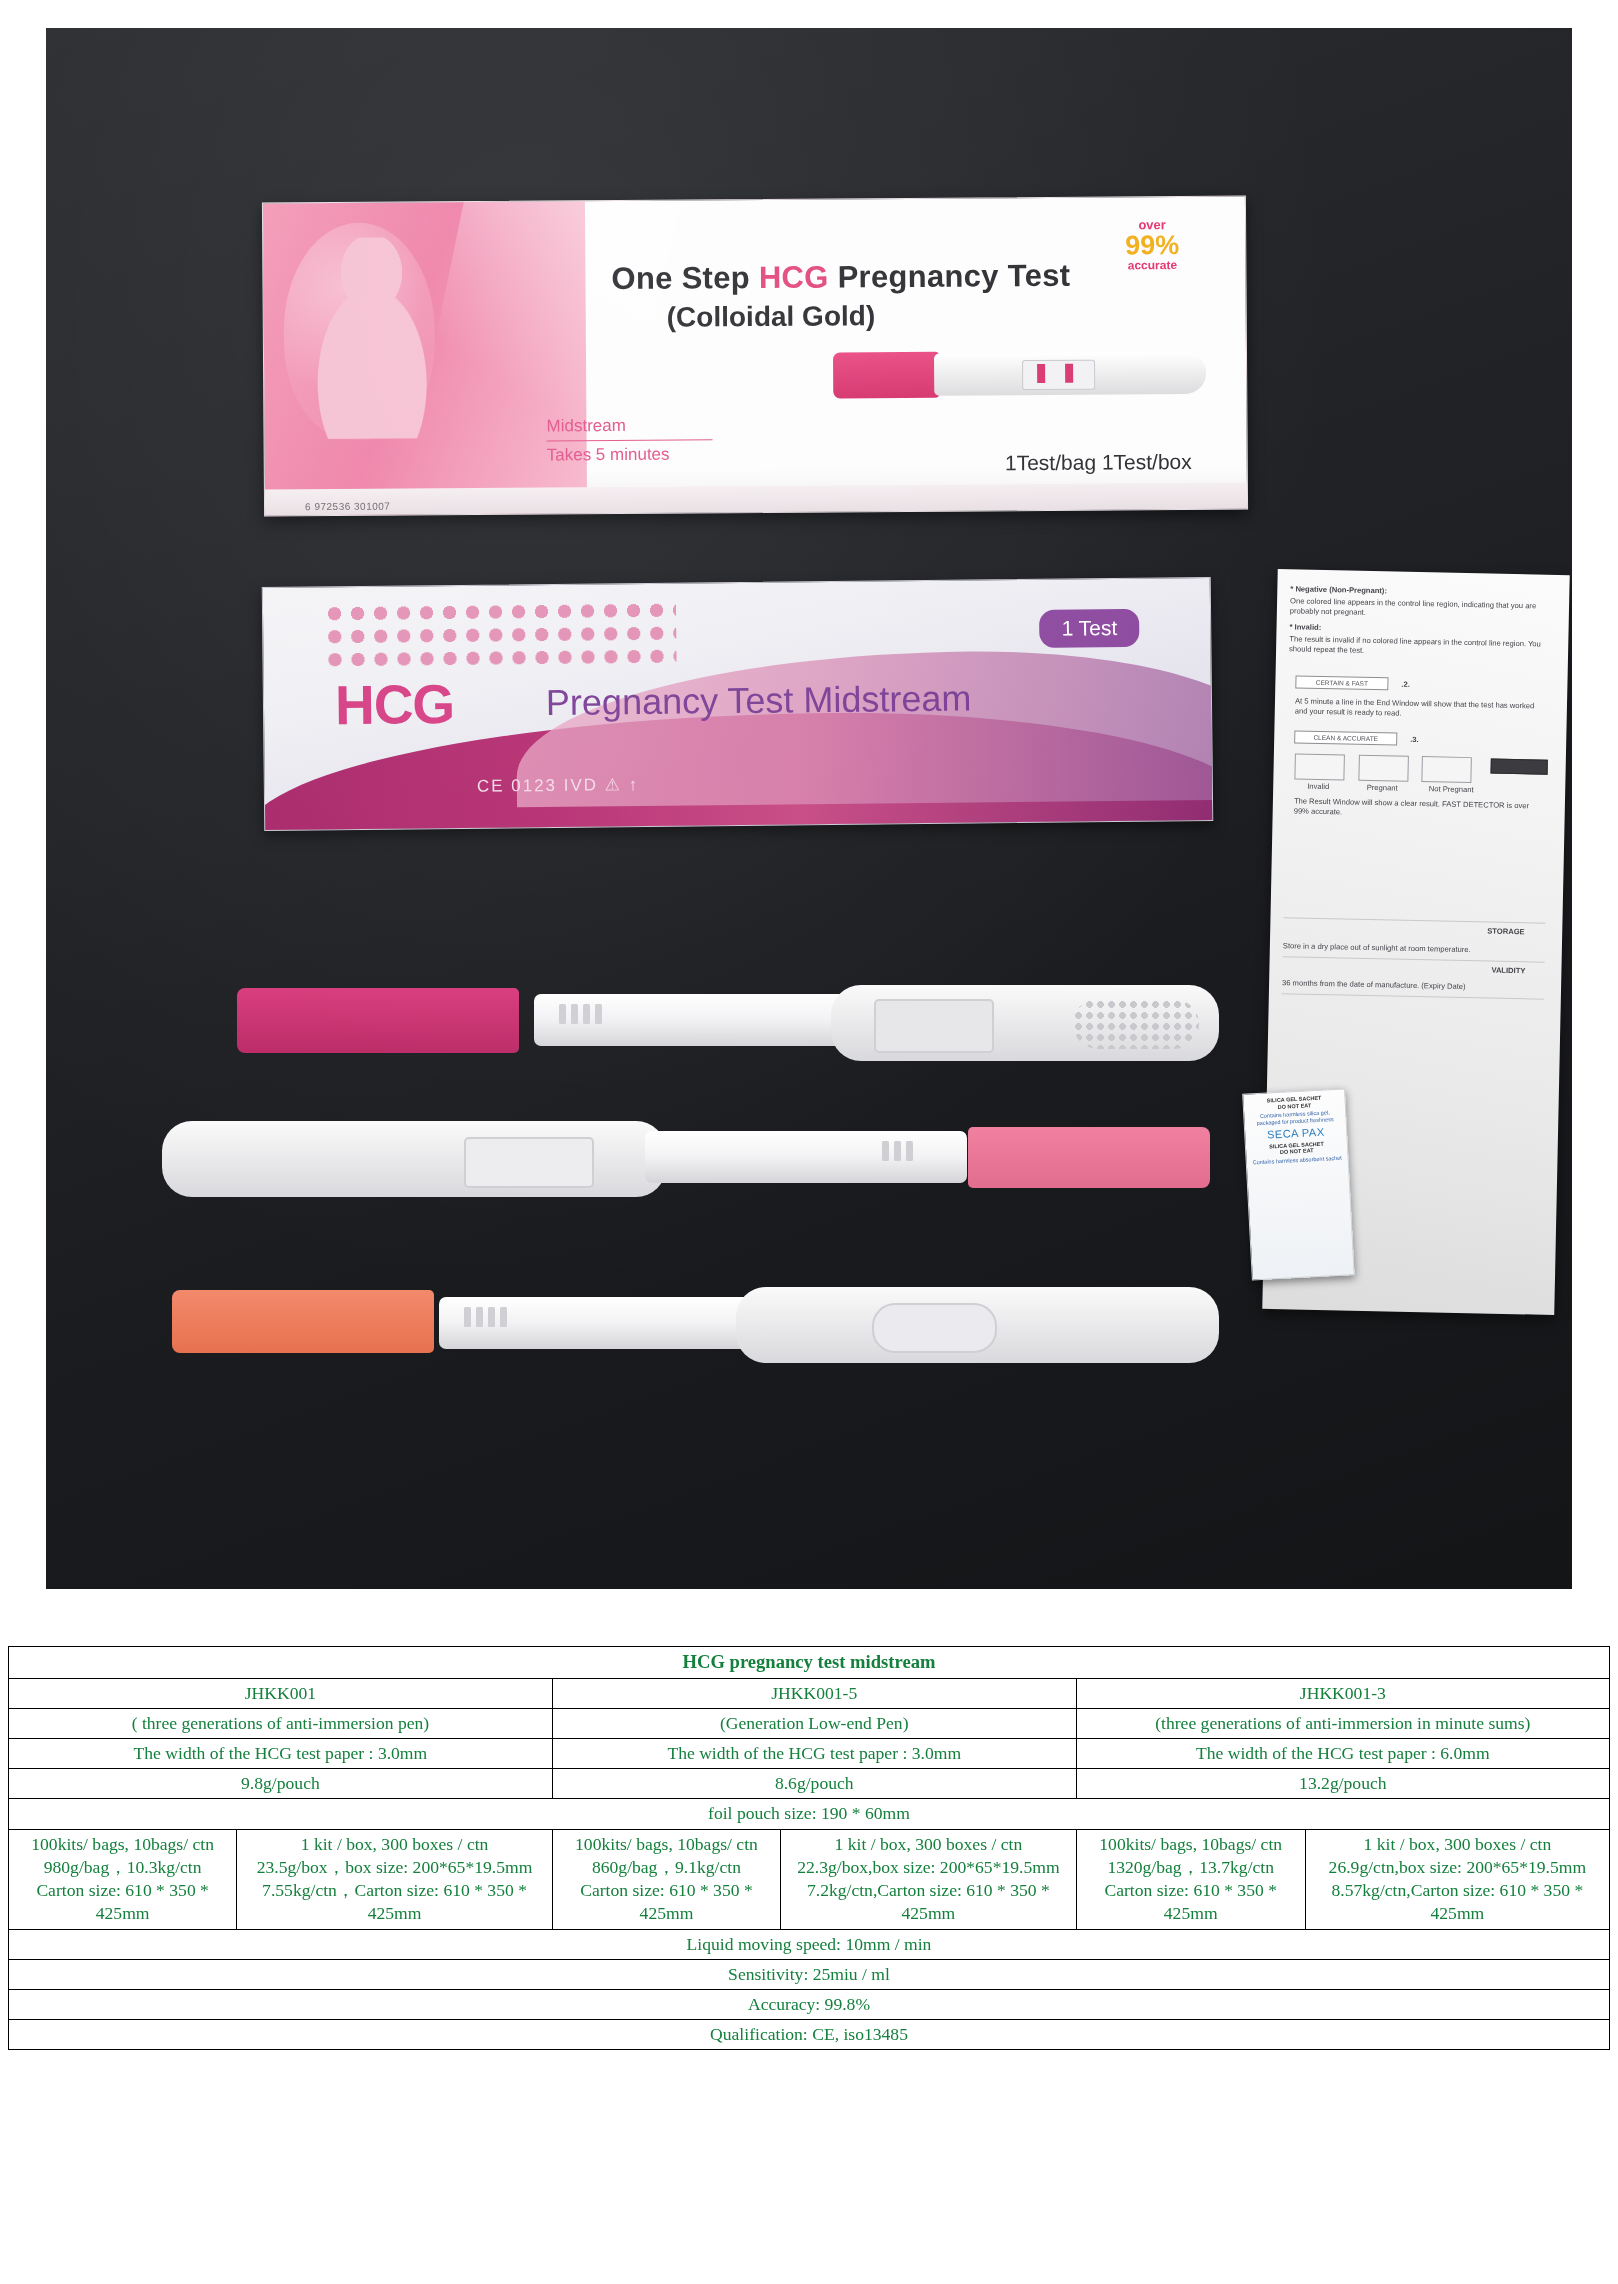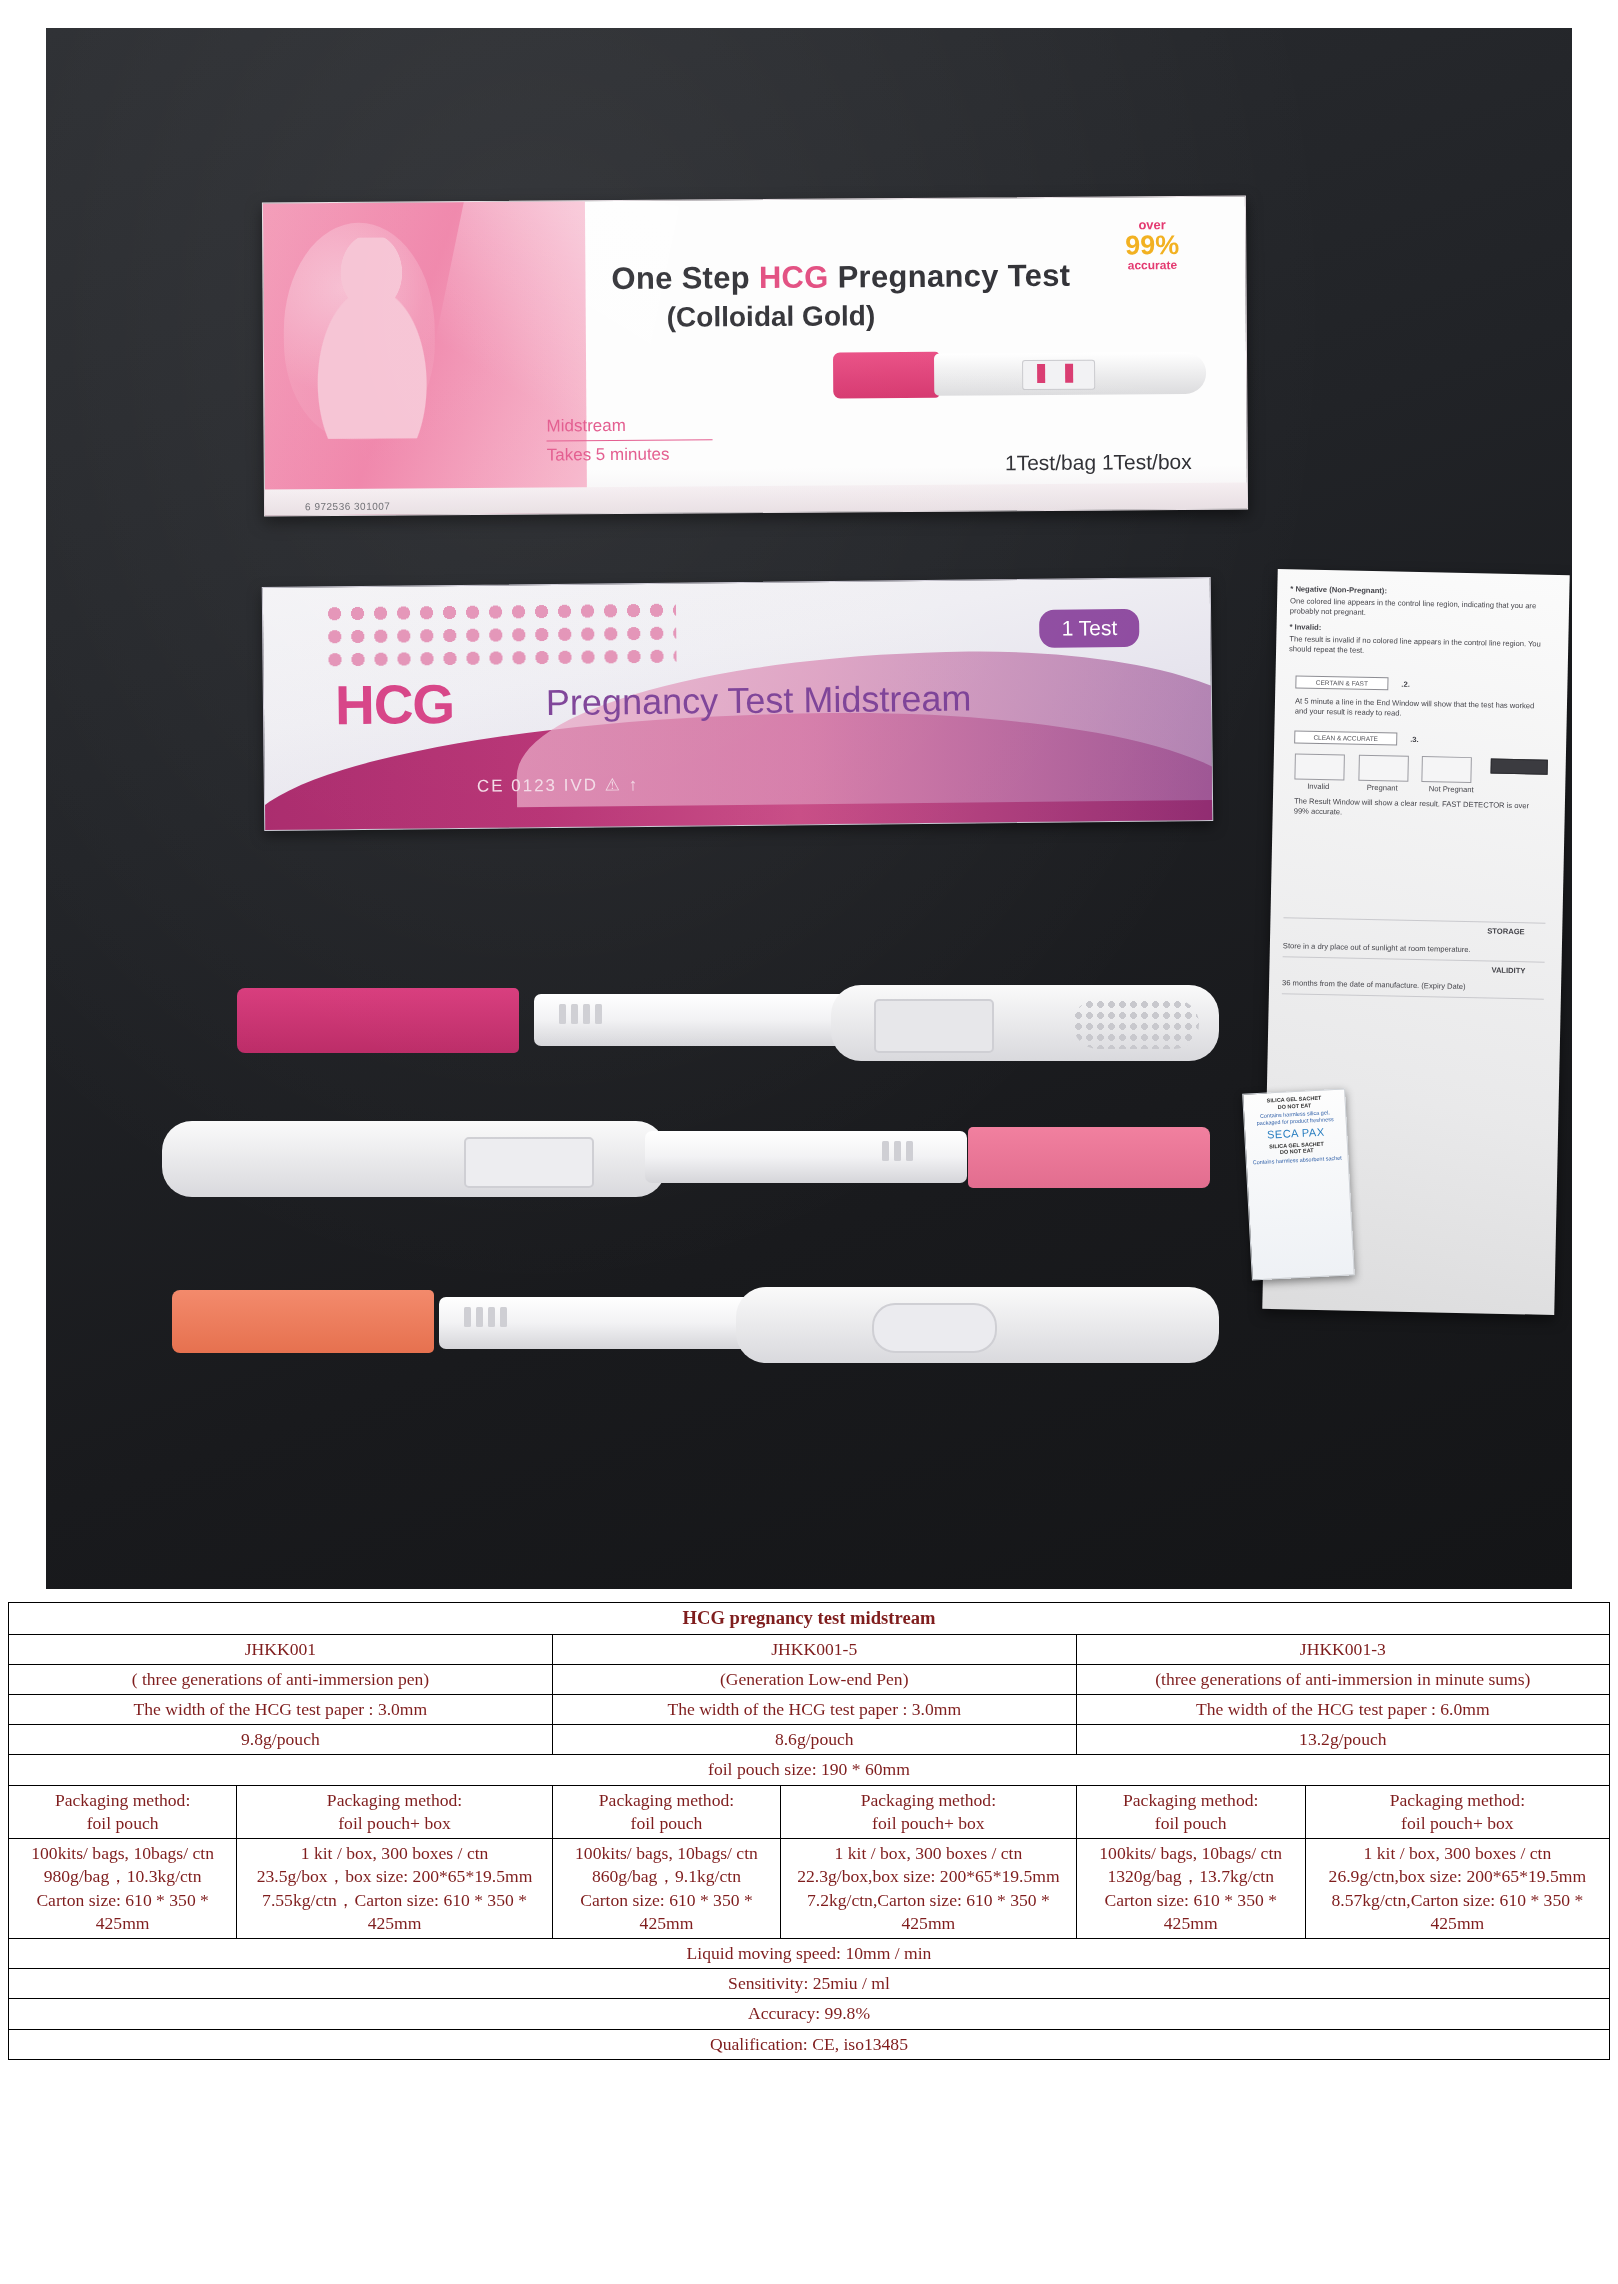--- a/index.html
+++ b/index.html
@@ -237,21 +237,22 @@
     position:absolute;
     left:8px;
     top:1602px;
     width:1602px;
   }
   table{
     border-collapse: collapse;
     width:100%;
     font-family:"Liberation Serif", serif;
     font-size:17.6px;
-    color:#7f1d1d;
+    color:#15803d;
+    margin-top:44px;
   }
   td, th{
     border:1px solid #000;
     padding:3px 5px;
     vertical-align:top;
     line-height:1.32;
     font-weight:normal;
     text-align:center;
   }
   th{ font-weight:700; }
@@ -411,34 +412,20 @@
       </tr>
       <tr>
         <td colspan="2">9.8g/pouch</td>
         <td colspan="2">8.6g/pouch</td>
         <td colspan="2">13.2g/pouch</td>
       </tr>
       <tr>
         <td colspan="6">foil pouch size: 190 * 60mm</td>
       </tr>
       <tr>
-        <td style="white-space:pre-line">Packaging method:
-foil pouch</td>
-        <td style="white-space:pre-line">Packaging method:
- foil pouch+ box</td>
-        <td style="white-space:pre-line">Packaging method:
-foil pouch</td>
-        <td style="white-space:pre-line">Packaging method:
-foil pouch+ box</td>
-        <td style="white-space:pre-line">Packaging method:
- foil pouch</td>
-        <td style="white-space:pre-line">Packaging method:
- foil pouch+ box</td>
-      </tr>
-      <tr>
         <td style="white-space:pre-line">100kits/ bags, 10bags/ ctn
 980g/bag，10.3kg/ctn
 Carton size: 610 * 350 * 425mm</td>
         <td style="white-space:pre-line">1 kit / box, 300 boxes / ctn
 23.5g/box，box size: 200*65*19.5mm
 7.55kg/ctn，Carton size: 610 * 350 * 425mm</td>
         <td style="white-space:pre-line">100kits/ bags, 10bags/ ctn
 860g/bag，9.1kg/ctn
 Carton size: 610 * 350 * 425mm</td>
         <td style="white-space:pre-line">1 kit / box, 300 boxes / ctn

